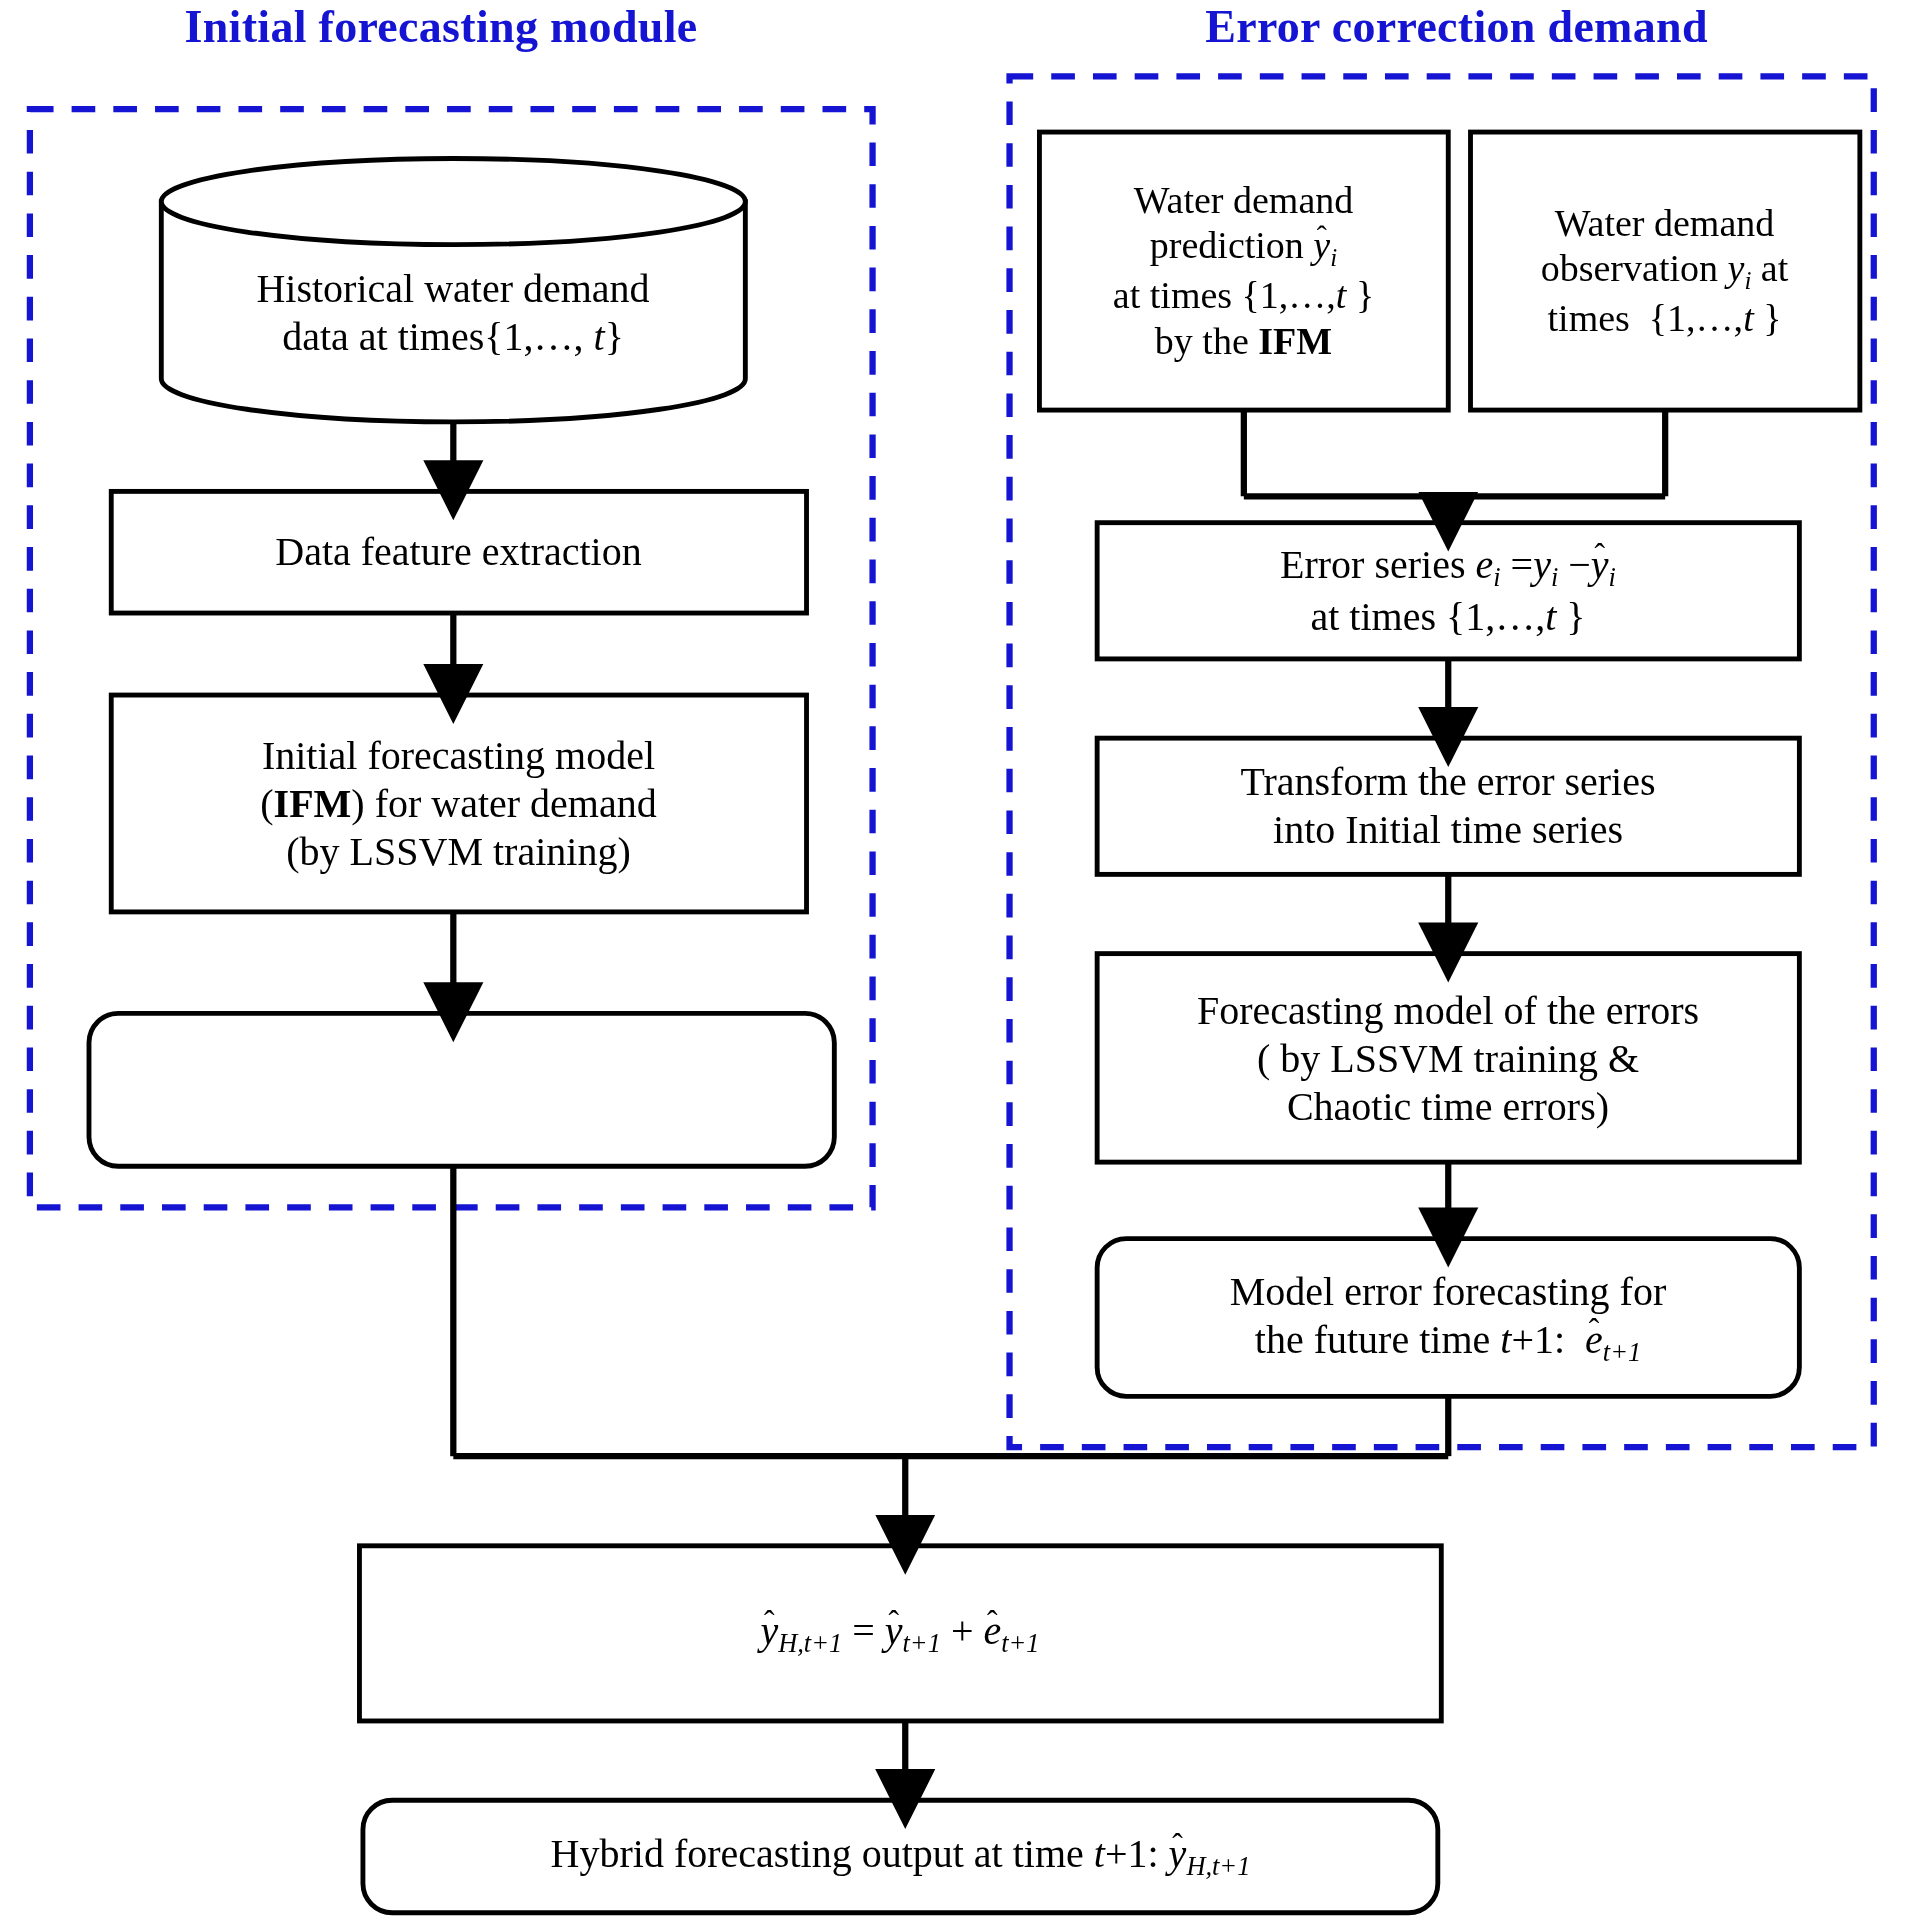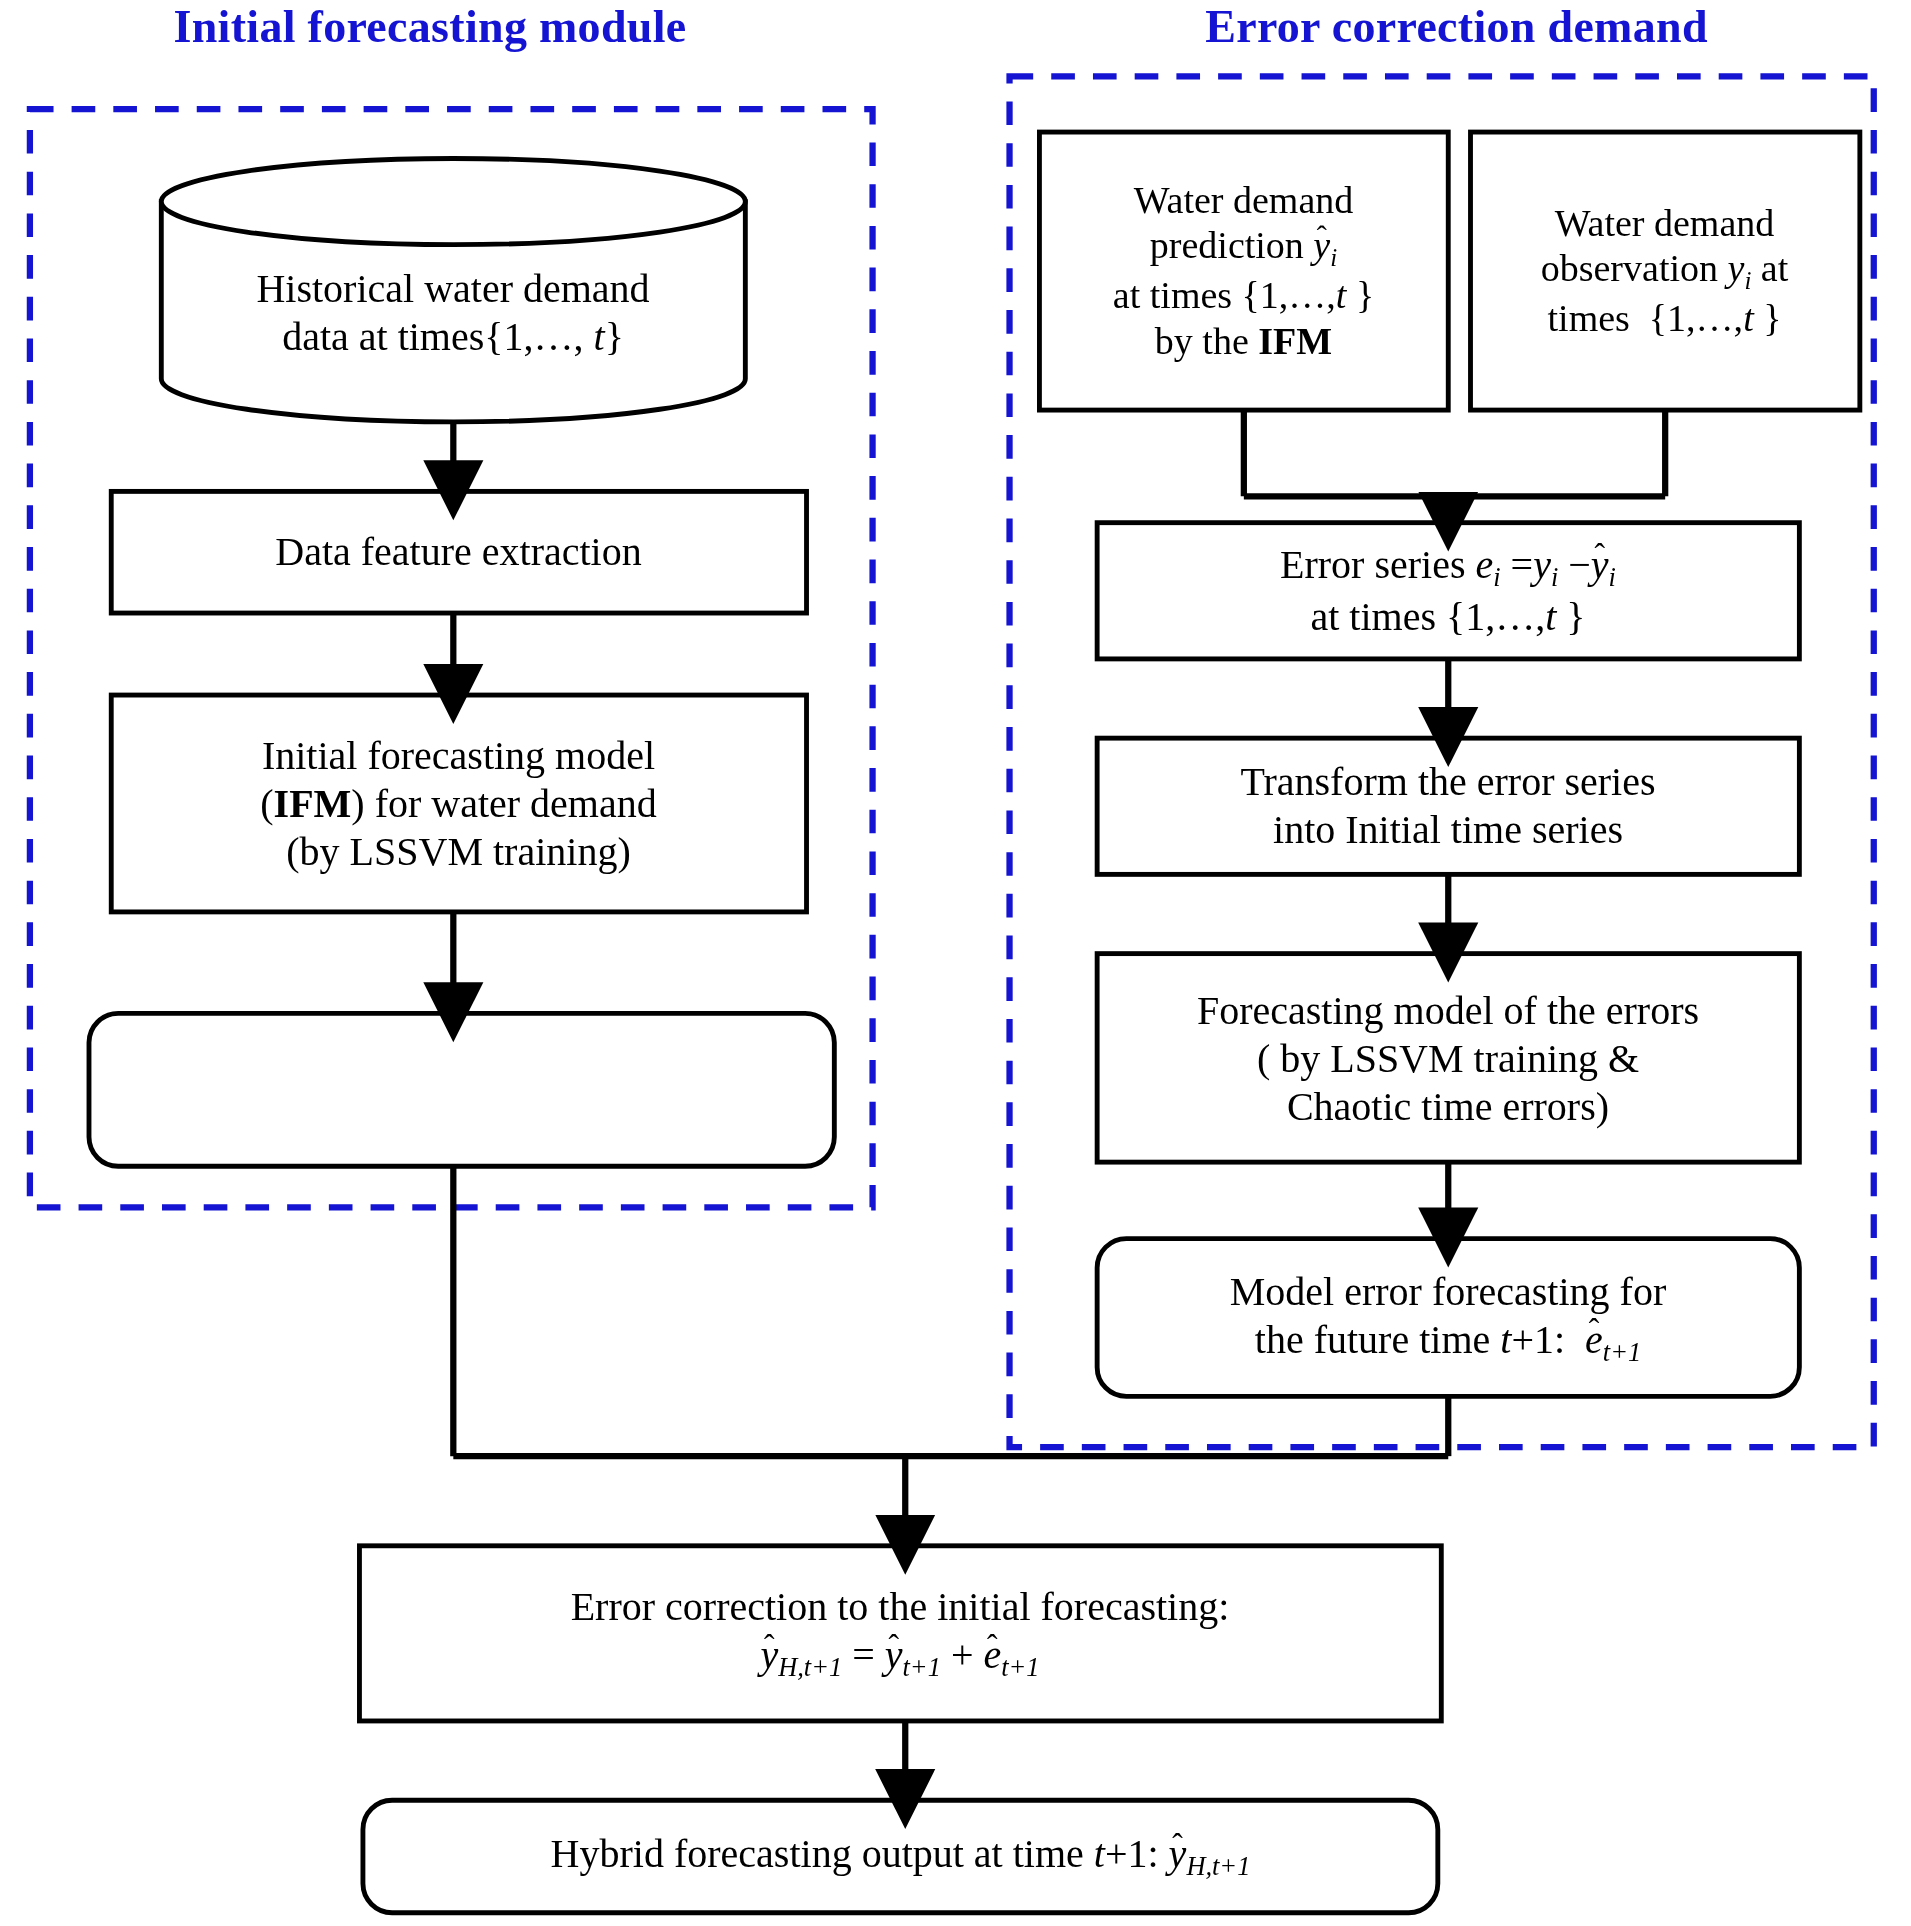--- a/index.html
+++ b/index.html
@@ -25,21 +25,21 @@
   
   .module-title {
     position: absolute;
     color: #1414d2;
     font-weight: bold;
     font-size: 46px;
     letter-spacing: 0.3px;
     white-space: nowrap;
     text-align: center;
   }
-  #title-ifm { left: 72px; top: 0px;  width: 716px; }
+  #title-ifm { left: 83px; top: 0px;  width: 716px; }
   #title-ecm { left: 1029px; top: 0px; width: 855px; }
 
   
   .node-text {
     position: absolute;
     display: flex;
     flex-direction: column;
     align-items: center;
     justify-content: center;
     text-align: center;
@@ -182,21 +182,20 @@
     <span class="ln">( by LSSVM training &amp;</span>
     <span class="ln">Chaotic time errors)</span>
   </div>
 
   <div class="node-text" style="left:1097px; top:1239px; width:702px; height:158px;">
     <span class="ln">Model error forecasting for</span>
     <span class="ln">the future time <i>t</i>+1:&nbsp;&nbsp;<span class="hatwrap"><span class="hat">̂</span><span class="base">e</span></span><sub>t+1</sub></span>
   </div>
 
   <div class="node-text" style="left:359px; top:1546px; width:1082px; height:175px;">
-    <span class="ln">Error correction to the initial forecasting:</span>
     <span class="ln"><span class="hatwrap"><span class="hat">̂</span><span class="base">y</span></span><sub>H,t+1</sub> = <span class="hatwrap"><span class="hat">̂</span><span class="base">y</span></span><sub>t+1</sub> + <span class="hatwrap"><span class="hat">̂</span><span class="base">e</span></span><sub>t+1</sub></span>
   </div>
 
   <div class="node-text" style="left:363px; top:1800px; width:1075px; height:113px;">
     <span class="ln">Hybrid forecasting output at time <i>t</i>+1: <span class="hatwrap"><span class="hat">̂</span><span class="base">y</span></span><sub>H,t+1</sub></span>
   </div>
 
 </div>
 
 

